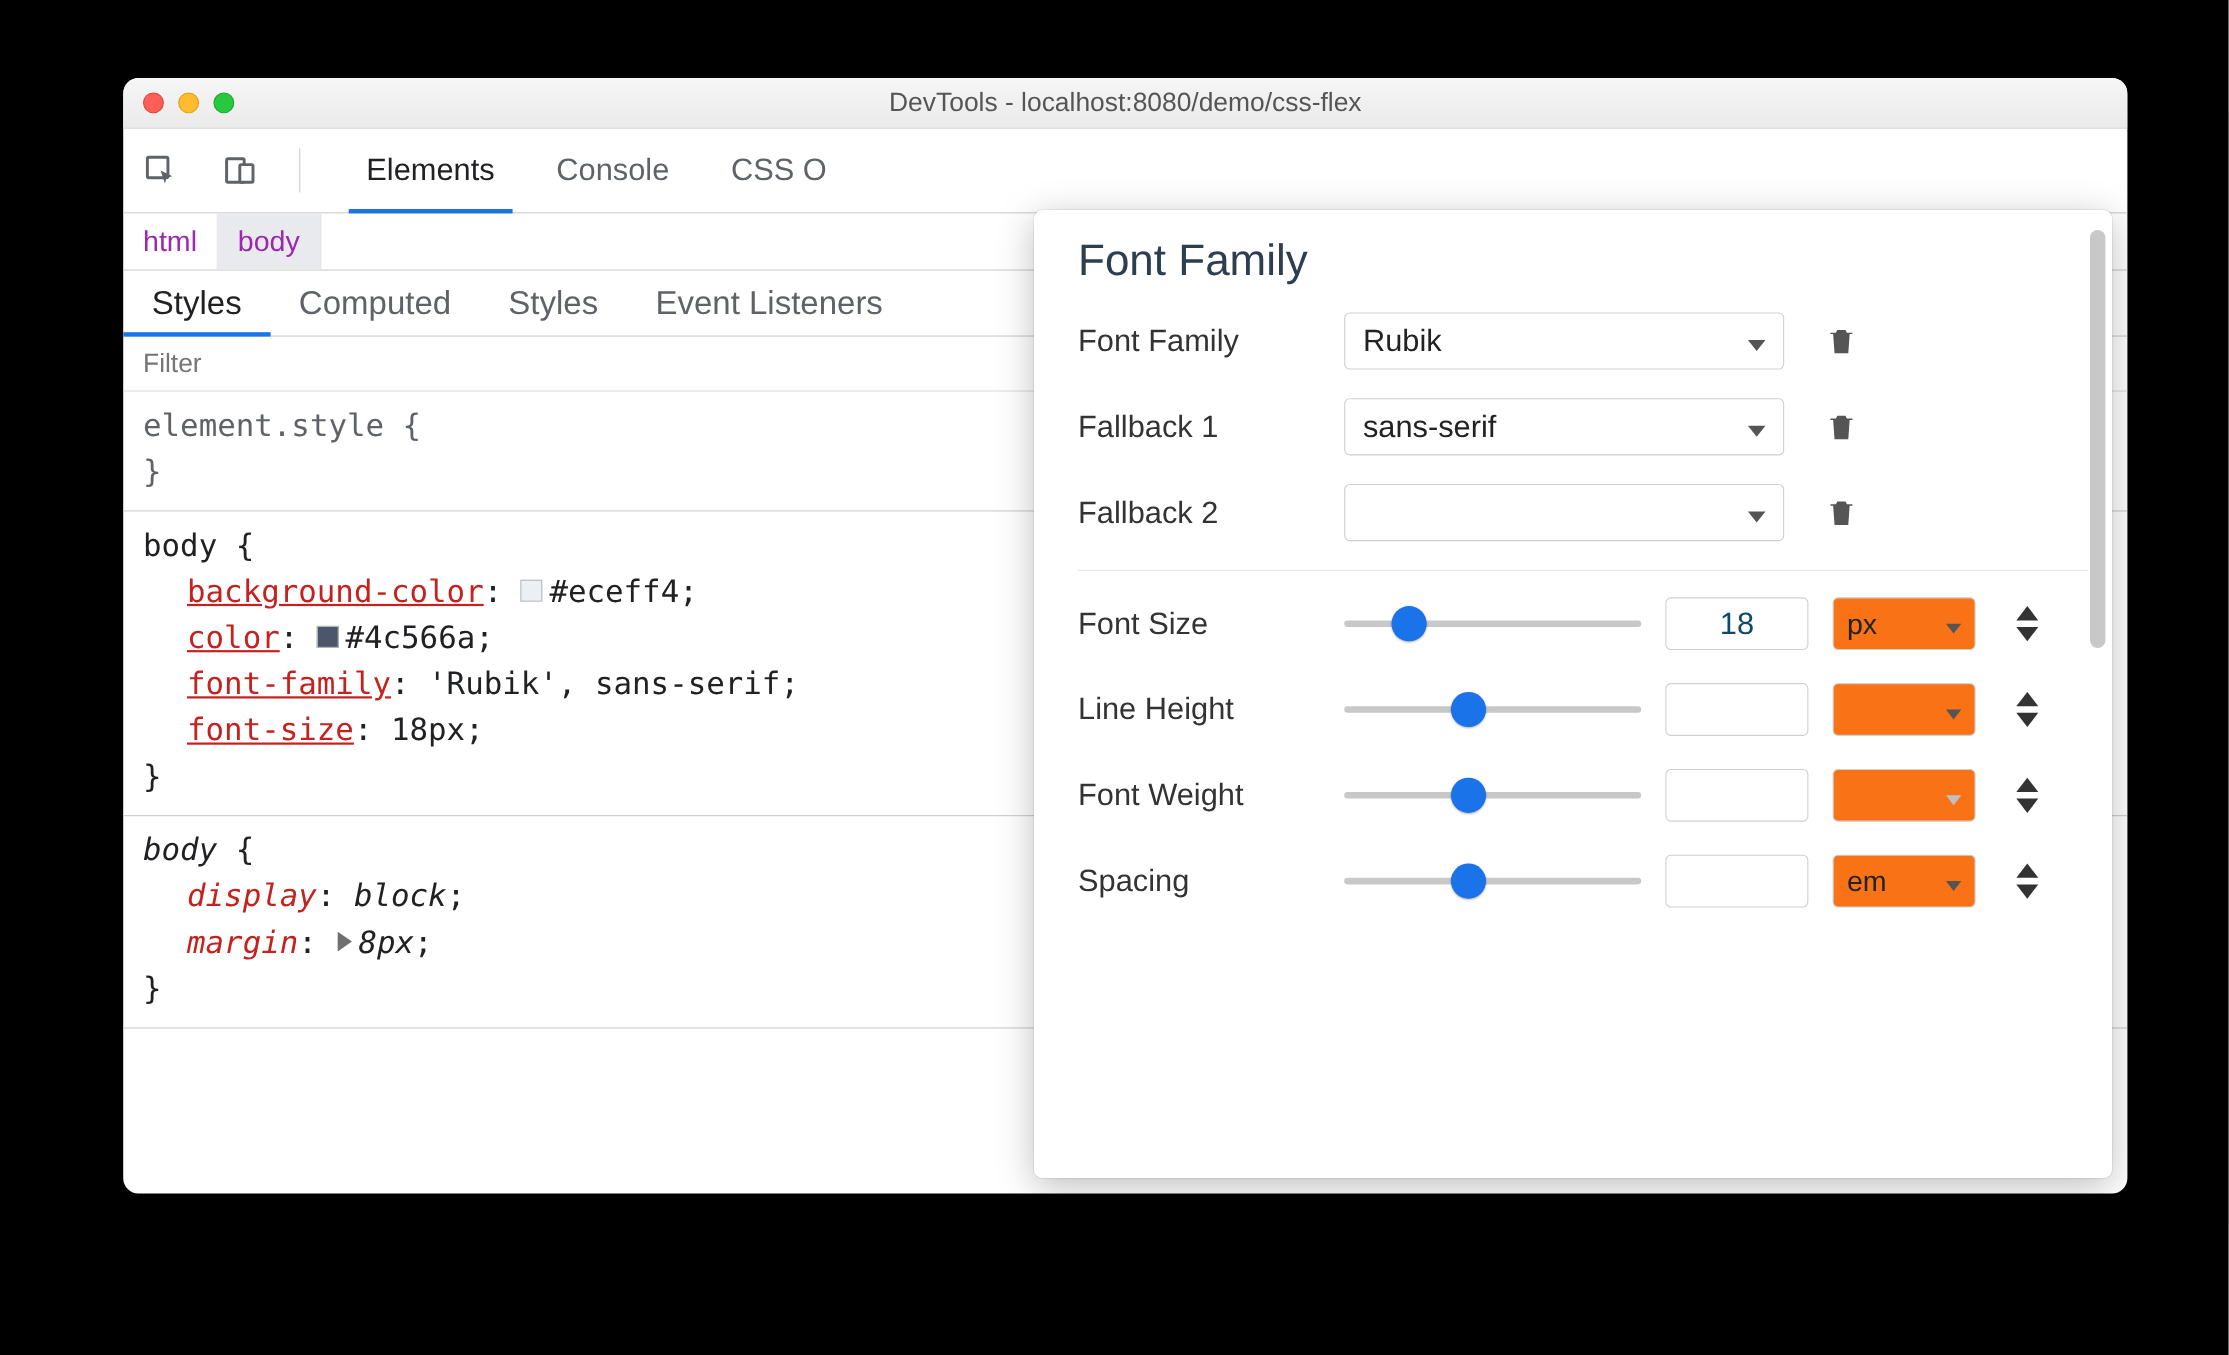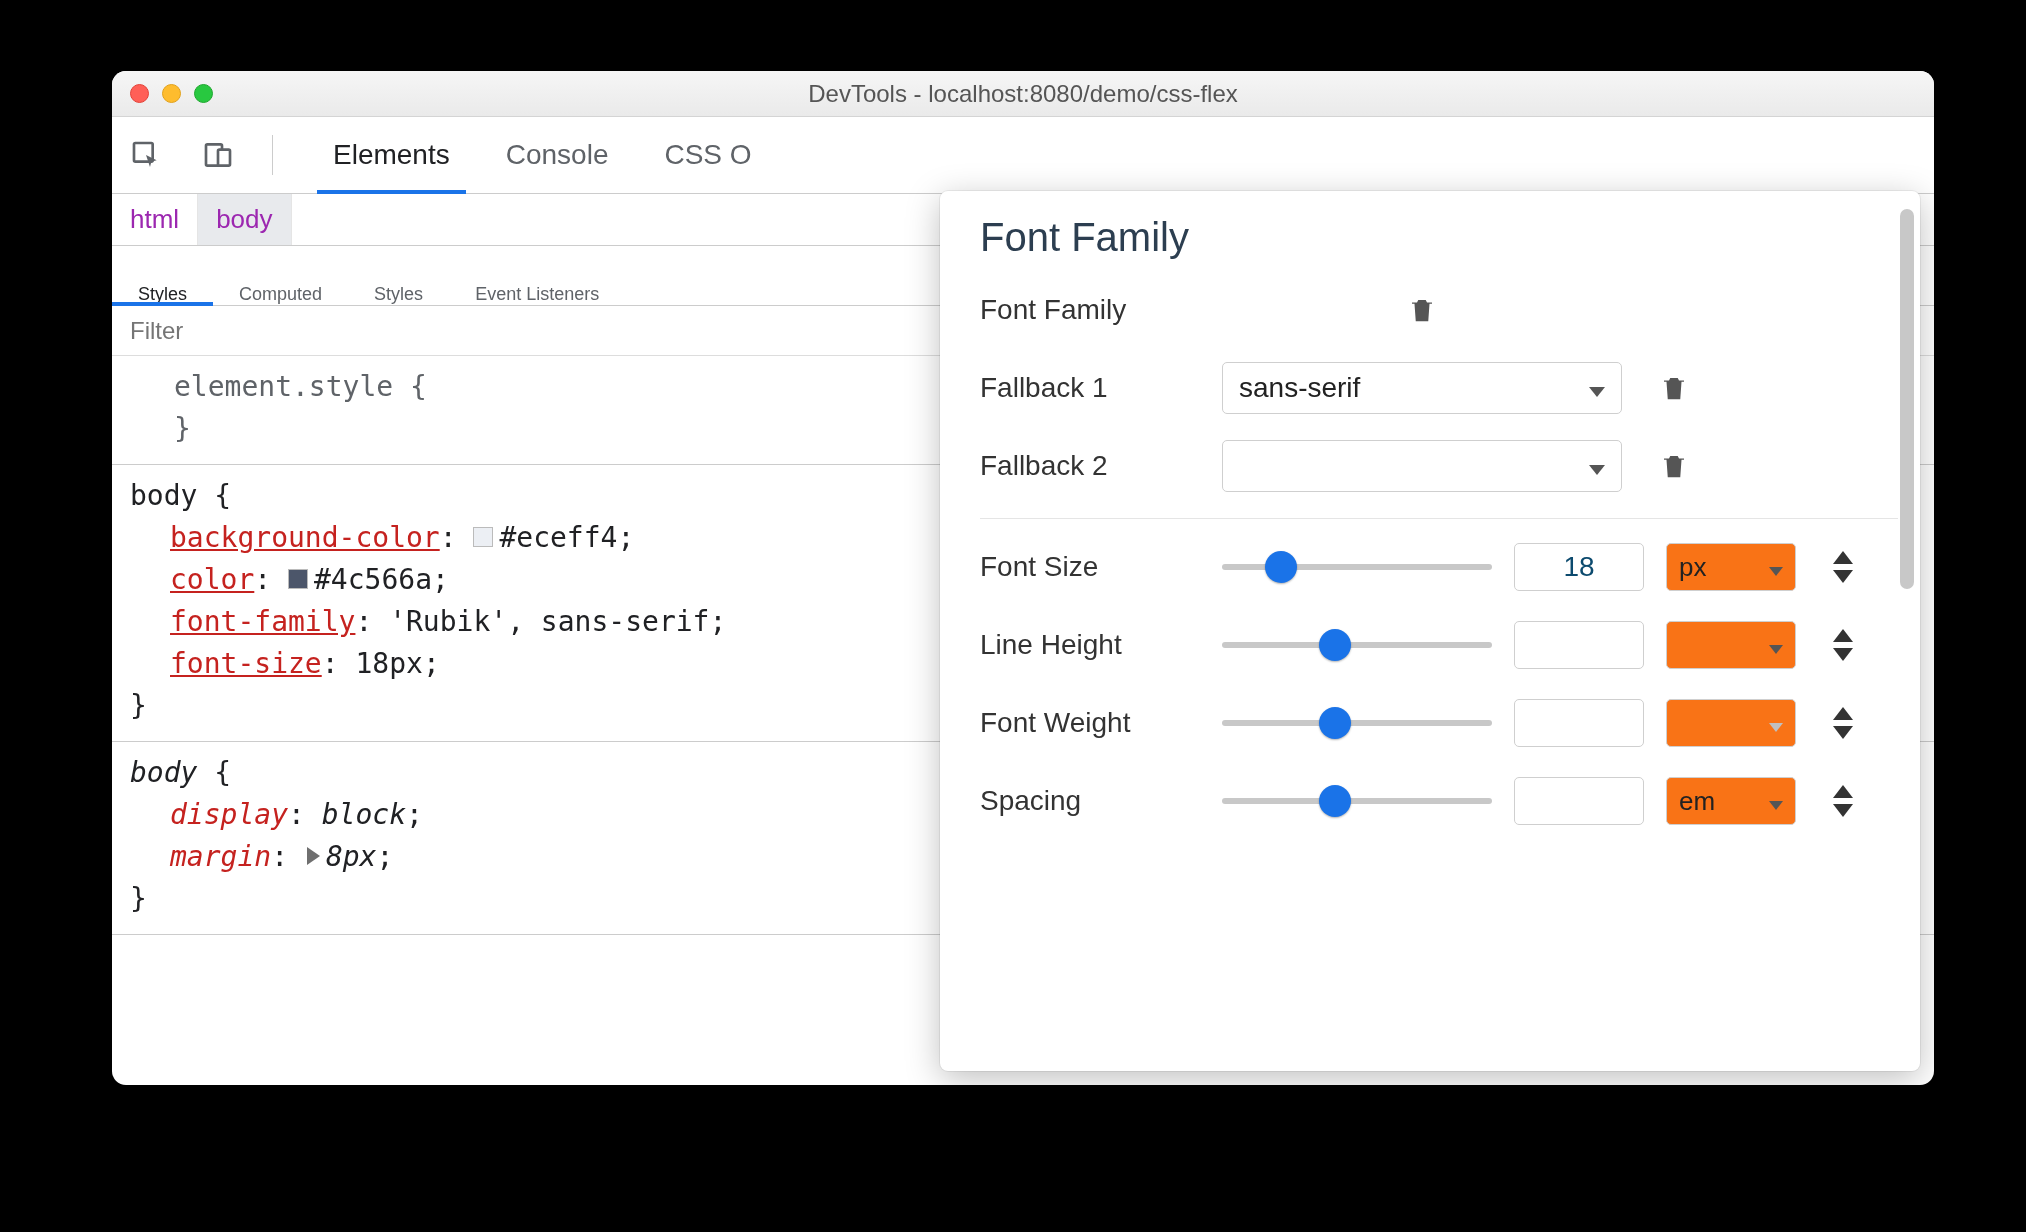--- a/index.html
+++ b/index.html
@@ -93,22 +93,22 @@
   }
   .crumb.selected { background:#e8eaed; }
 
   .subtabs {
     height: 60px;
     border-bottom: 1px solid #ccc;
     display:flex;
     flex: 0 0 auto;
   }
   .subtab {
-    padding:0 26px; display:flex; align-items:flex-end;
-    color:#5f6368; font-size:18px; position:relative; cursor:pointer;
+    padding:0 26px; display:flex; align-items:center;
+    color:#5f6368; font-size:30px; position:relative; cursor:pointer;
   }
   .subtab.active { color:#202124; }
   .subtab.active::after {
     content:""; position:absolute; left:0; right:0; bottom:-1px;
     height:4px; background:#1a73e8;
   }
 
   .filter-row {
     height: 50px;
     border-bottom: 1px solid #ddd;
@@ -125,21 +125,21 @@
     flex:1 1 auto;
     overflow:auto;
     font-family: ui-monospace, Menlo, Consolas, monospace;
     font-size: 28px;
   }
   .rule-block {
     border-bottom: 1px solid #ccc;
     padding: 10px 18px 14px 18px;
     line-height: 1.5;
   }
-  .selector { color:#5f6368;margin-left:44px; }
+  .selector { color:#5f6368; }
   .kw-body  { color:#202124; font-style: italic; }
   .brace    { color:#202124; }
   .decl     { padding-left: 40px; }
   .prop     { color:#c5221f;text-decoration:underline; }
   .prop-ua  { color:#c5221f; font-style: italic; }
   .colon    { color:#202124; }
   .val      { color:#202124; }
   .val-ua   { color:#202124; font-style: italic; }
   .swatch {
     display:inline-block; width:20px; height:20px;
@@ -397,20 +397,24 @@
 
   </div>
 
   <div class="panel">
     <div class="panel-scroll"></div>
 
     <h2 class="panel-section-title">Font Family</h2>
 
     <div class="field-row">
       <div>Font Family</div>
+      <div class="combo">
+        <span>Rubik</span>
+        <span class="caret"></span>
+      </div>
       <div class="trash">
         <svg viewBox="0 0 24 24">
             <path d="M6 7h12l-1 14H7L6 7zm3-3h6l1 2H8l1-2zM4 6h16v1H4z"></path>
           </svg>
       </div>
     </div>
 
     <div class="field-row">
       <div>Fallback 1</div>
       <div class="combo">

